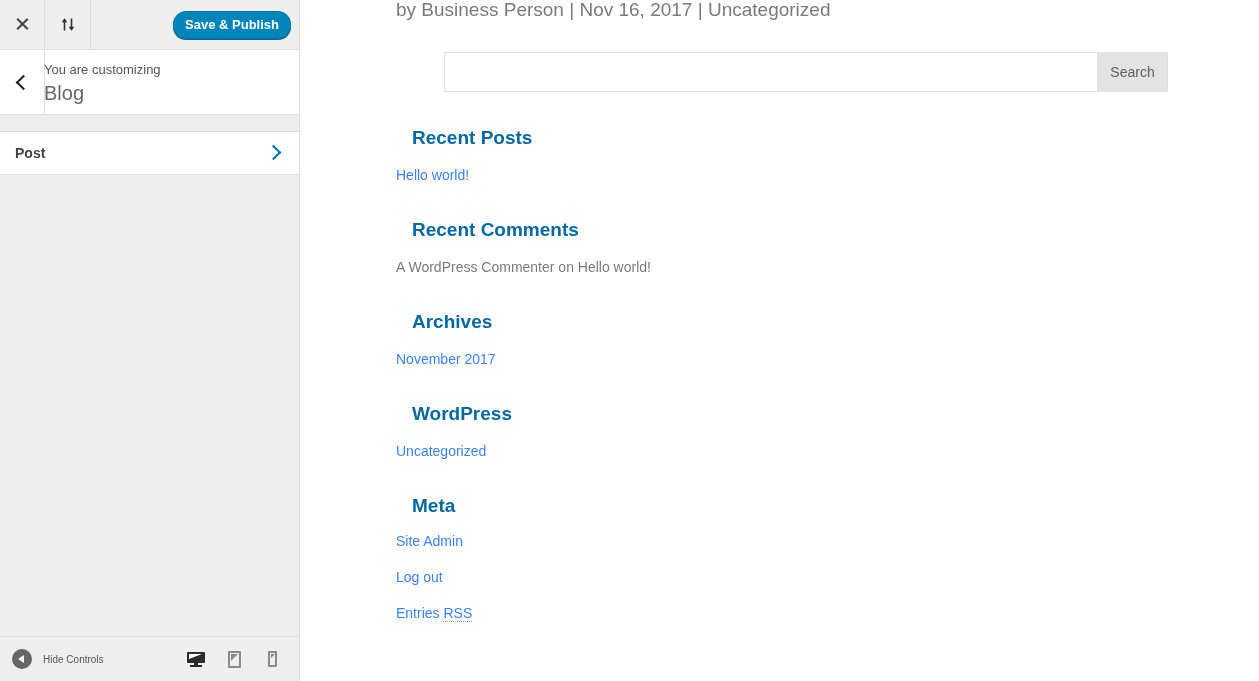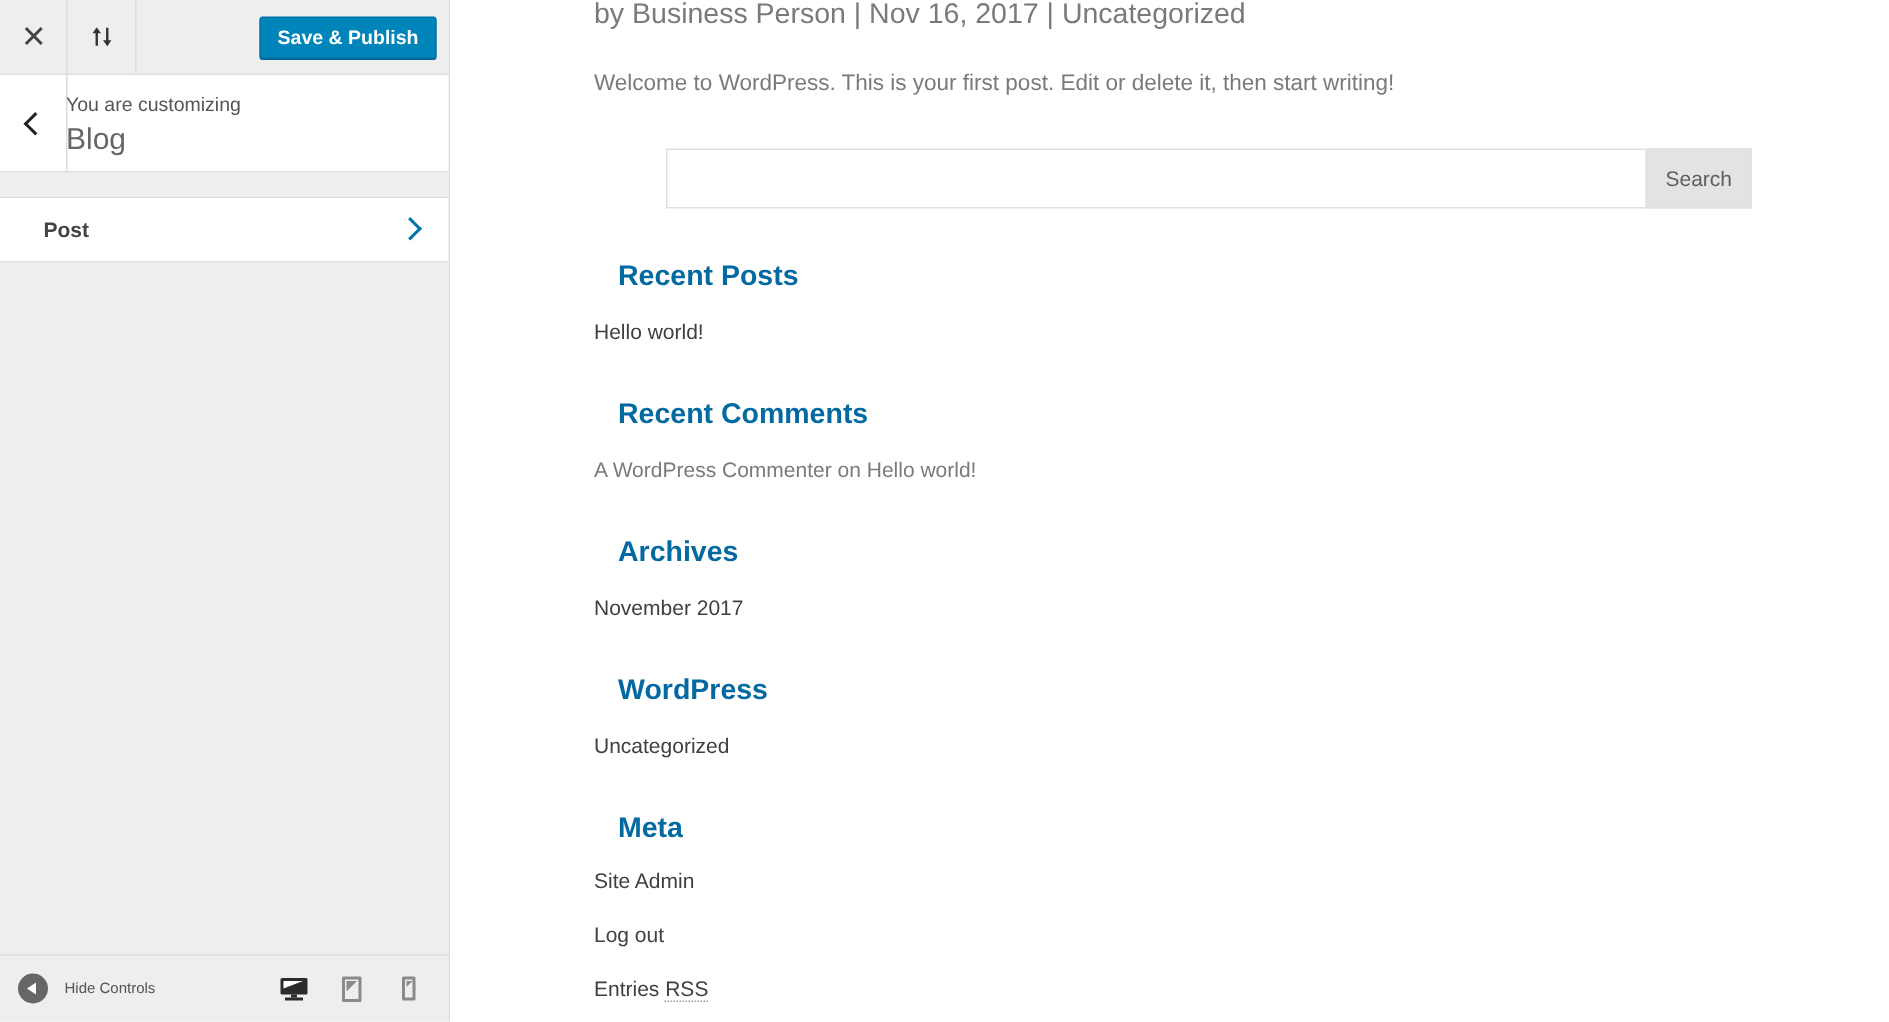--- a/index.html
+++ b/index.html
@@ -71,21 +71,21 @@
   .icon-x::after  { transform: rotate(-45deg); }
 
   .save-publish {
     position: absolute;
     right: 8px;
     top: 11px;
     height: 28px;
     padding: 0 11px;
     background: #0085ba;
     border: 1px solid #0073aa;
-    border-radius: 2px;
+    border-radius: 13px;
     color: #ffffff;
     font-size: 13px;
     font-weight: 600;
     font-family: "Liberation Sans", sans-serif;
     line-height: 26px;
     cursor: pointer;
     box-shadow: 0 1px 0 #006799;
     white-space: nowrap;
   }
 
@@ -152,21 +152,20 @@
     position: relative;
     height: 44px;
     margin-top: 15px;
     background: #ffffff;
     border-top: 1px solid #dddddd;
     border-bottom: 1px solid #dddddd;
     display: flex;
     align-items: center;
     cursor: pointer;
     box-sizing: border-box;
-    padding-left: 14px;
   }
   .panel-item-label {
     font-size: 14px;
     font-weight: bold;
     color: #444444;
     margin-left: 15px;
   }
   .chev-right {
     position: absolute;
     right: 20px;
@@ -379,21 +378,21 @@
   .widget-list {
     list-style: none;
     margin: 0;
     padding: 0;
   }
   .widget-list li {
     margin-top: 13px;
   }
   .widget-link {
     font-size: 14px;
-    color: #404040;
+    color: #3b82f6;
     text-decoration: none;
     cursor: pointer;
   }
   .widget-text {
     font-size: 14px;
     color: #7a7a7a;
   }
   .abbr-rss {
     border-bottom: 1px dotted #999999;
     cursor: help;
@@ -460,21 +459,20 @@
         <span class="ico-mobile"></span>
       </button>
     </div>
   </div>
 </div>
 
 <div id="preview-frame">
   <div class="preview-inner">
 
     <div class="post-meta-line">by Business Person | Nov 16, 2017 | Uncategorized</div>
-    <div class="post-excerpt">Welcome to WordPress. This is your first post. Edit or delete it, then start writing!</div>
 
     <div class="search-widget">
       <input class="search-input" type="text" placeholder="" style="">
       <button class="search-submit">Search</button>
     </div>
 
     <div class="widget-block">
       <h3 class="widget-title">Recent Posts</h3>
       <ul class="widget-list">
         <li><a class="widget-link">Hello world!</a></li>

